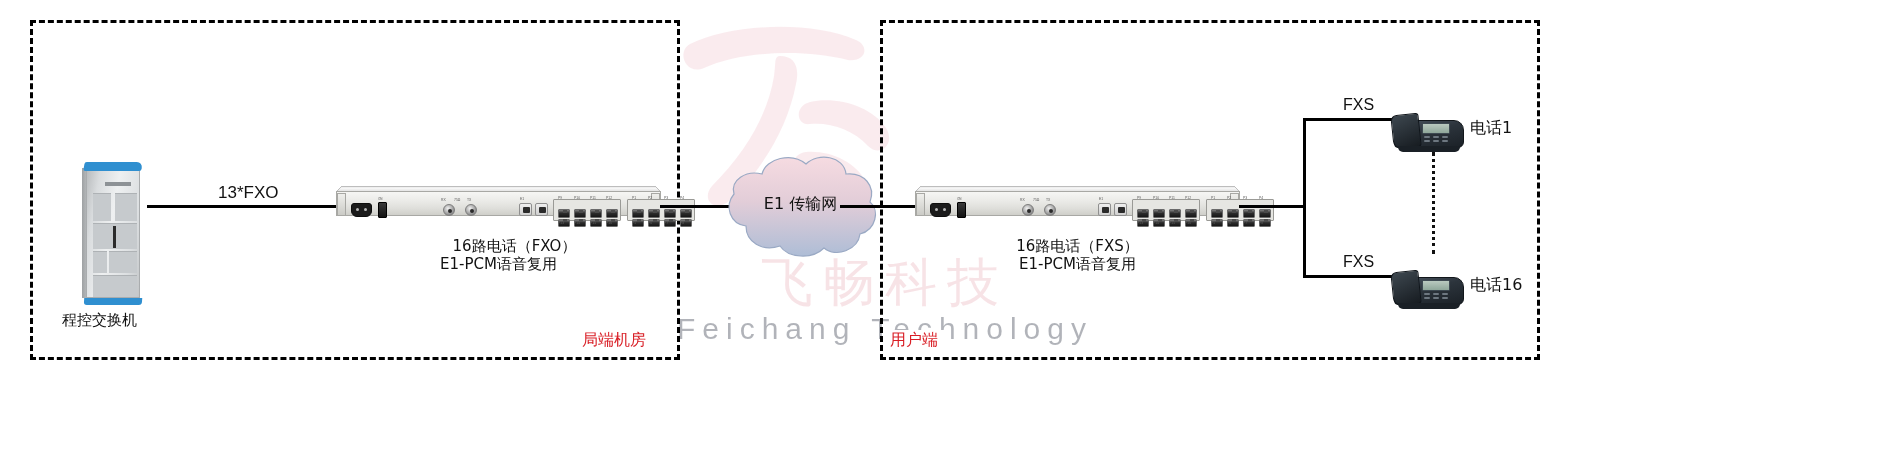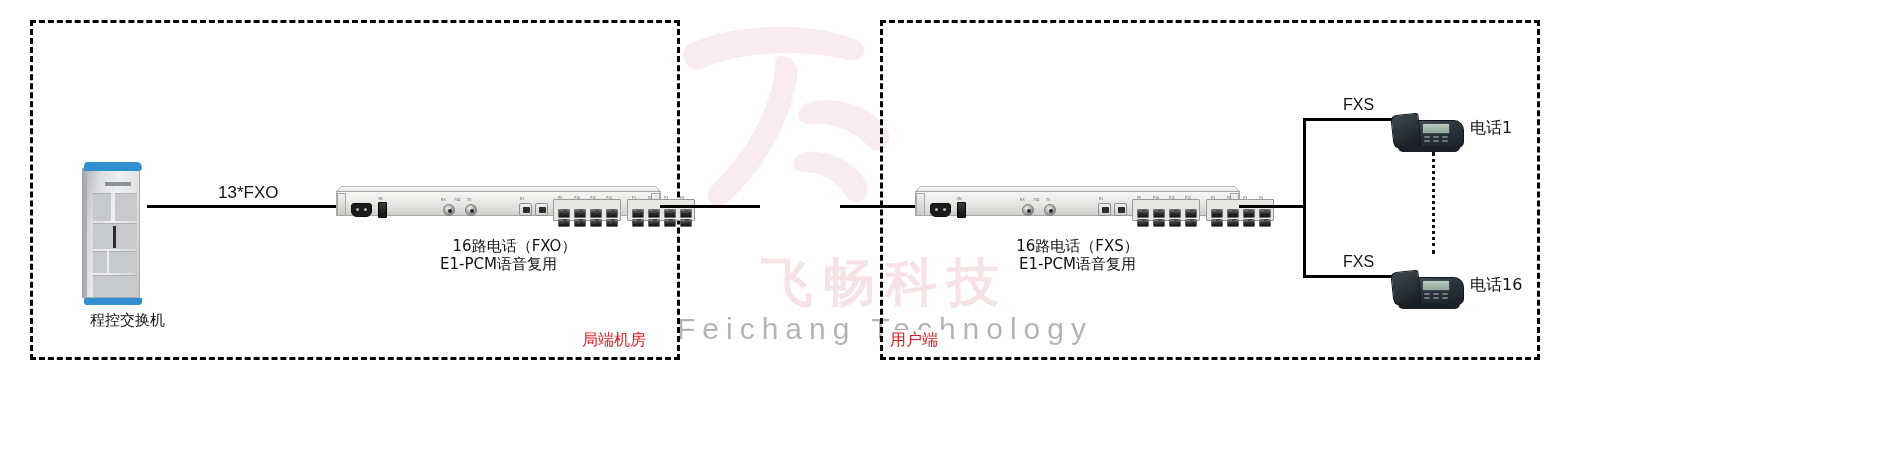--- a/index.html
+++ b/index.html
@@ -17,21 +17,21 @@
     width: 250px; height: 230px;
     opacity: 0.30;
     pointer-events: none;
   }
   .wm-text {
     position: absolute; left: 575px; top: 255px;
     width: 620px; text-align: center;
     pointer-events: none; opacity: .32;
   }
   .wm-cn {
-    font-size: 52px; font-weight: bold; color: #e8a9b4;
+    font-size: 52px; font-weight: normal; color: #e8a9b4;
     letter-spacing: 10px; line-height: 1.05;
     font-family: "DejaVu Sans", sans-serif;
   }
   .wm-en {
     font-size: 30px; color: #0f172a; letter-spacing: 7px;
     margin-top: 2px; font-family: "Liberation Sans", sans-serif;
   }
 
   
   .zone {
@@ -255,21 +255,21 @@
       <div class="pbx-vent" style="left:28px; top:22px; width:22px; height:28px;"></div>
       <div class="pbx-vent" style="left:6px;  top:52px; width:44px; height:26px;"></div>
       <div class="pbx-vent" style="left:6px;  top:80px; width:14px; height:22px;"></div>
       <div class="pbx-vent" style="left:22px; top:80px; width:28px; height:22px;"></div>
       <div class="pbx-vent" style="left:6px;  top:104px; width:44px; height:22px;"></div>
       <div class="pbx-handle"></div>
     </div>
     <div class="pbx-top"></div>
     <div class="pbx-foot"></div>
   </div>
-  <div class="dev-caption" style="left:40px; top:310px; width:175px;">程控交换机</div>
+  <div class="dev-caption" style="left:12px; top:310px; width:175px;">程控交换机</div>
 
   <div class="wire wire-h" style="left:147px; top:205px; width:200px;"></div>
   <div class="wire-label" style="left:218px; top:183px;">13*FXO</div>
 
   <div class="rack" id="rack-fxo" style="left:336px; top:186px; width:325px;">
     <div class="rack-top"></div>
     <div class="rack-face">
       <div class="rack-ear ear-l" style="top:1px;"></div>
       <div class="rack-ear ear-r" style="top:1px;"></div>
 
@@ -341,20 +341,37 @@
           <div class="mini-lbl" style="left: 52px; top: -4px;">P4</div>
           <div class="mini-lbl" style="left: 52px; top: 21px;">P8</div>
         </div>
     </div>
   </div>
   <div class="dev-caption" style="left:352px; top:236px; width:325px;">16路电话（FXO）</div>
   <div class="dev-caption" style="left:336px; top:254px; width:325px;">E1-PCM语音复用</div>
 
   <div class="wire wire-h" style="left:660px; top:205px; width:100px;"></div>
 
+  <div class="cloud-wrap">
+    <svg width="165" height="115" viewBox="0 0 165 115">
+      <defs>
+        <linearGradient id="cloudGrad" x1="0" y1="0" x2="0" y2="1">
+          <stop offset="0%" stop-color="#f6dbe1"></stop>
+          <stop offset="45%" stop-color="#e2cdd8"></stop>
+          <stop offset="100%" stop-color="#aebdd6"></stop>
+        </linearGradient>
+      </defs>
+      <path d="M44 24 C48 8, 74 2, 88 14 C100 2, 126 6, 128 24
+               C146 22, 158 36, 152 52 C162 60, 158 80, 142 84
+               C140 100, 118 108, 106 98 C94 110, 70 108, 62 96
+               C44 102, 28 92, 28 76 C12 74, 6 56, 16 44
+               C12 30, 28 20, 44 24 Z" fill="url(#cloudGrad)" stroke="#9aa9c4" stroke-width="1.2"></path>
+    </svg>
+    <div class="cloud-label">E1 传输网</div>
+  </div>
 
   <div class="wire wire-h" style="left:840px; top:205px; width:78px;"></div>
 
   <div class="rack" id="rack-fxs" style="left:915px; top:186px; width:325px;">
     <div class="rack-top"></div>
     <div class="rack-face">
       <div class="rack-ear ear-l" style="top:1px;"></div>
       <div class="rack-ear ear-r" style="top:1px;"></div>
 
       <div class="pwr-inlet"></div>

